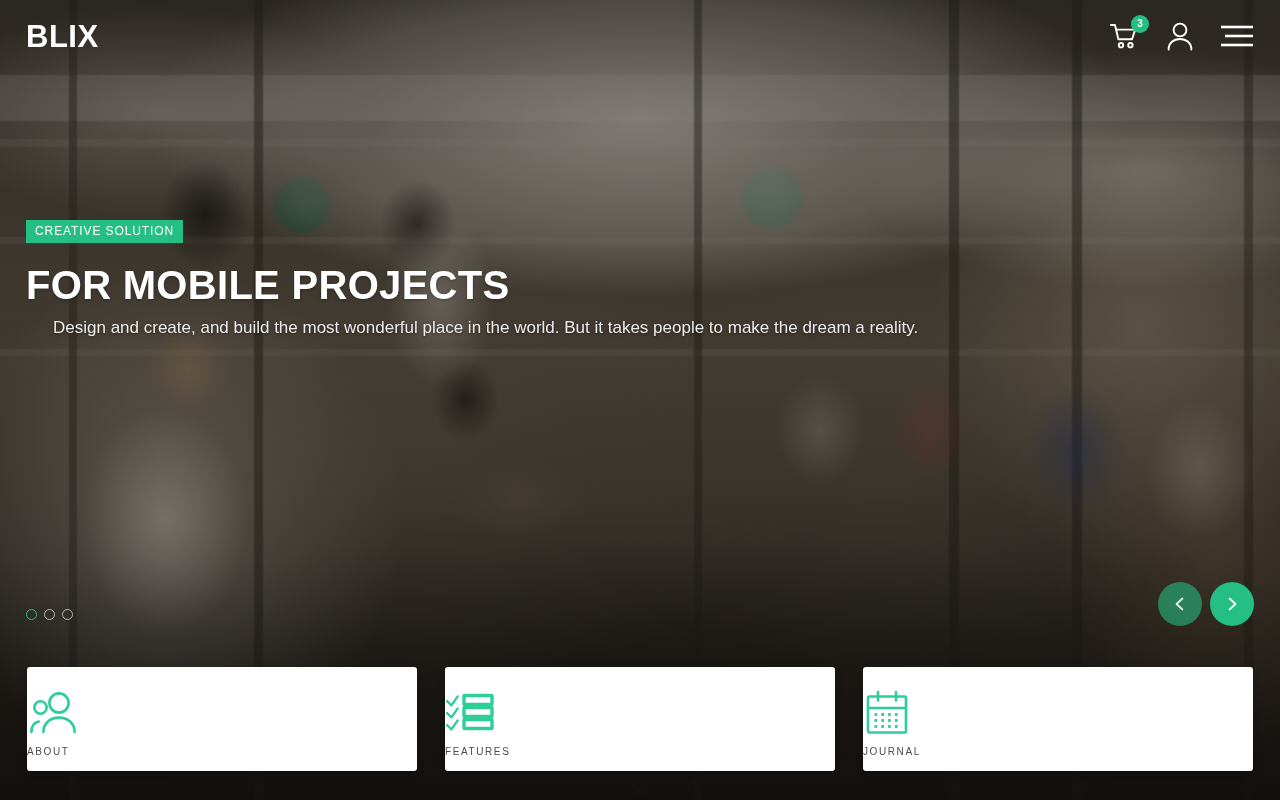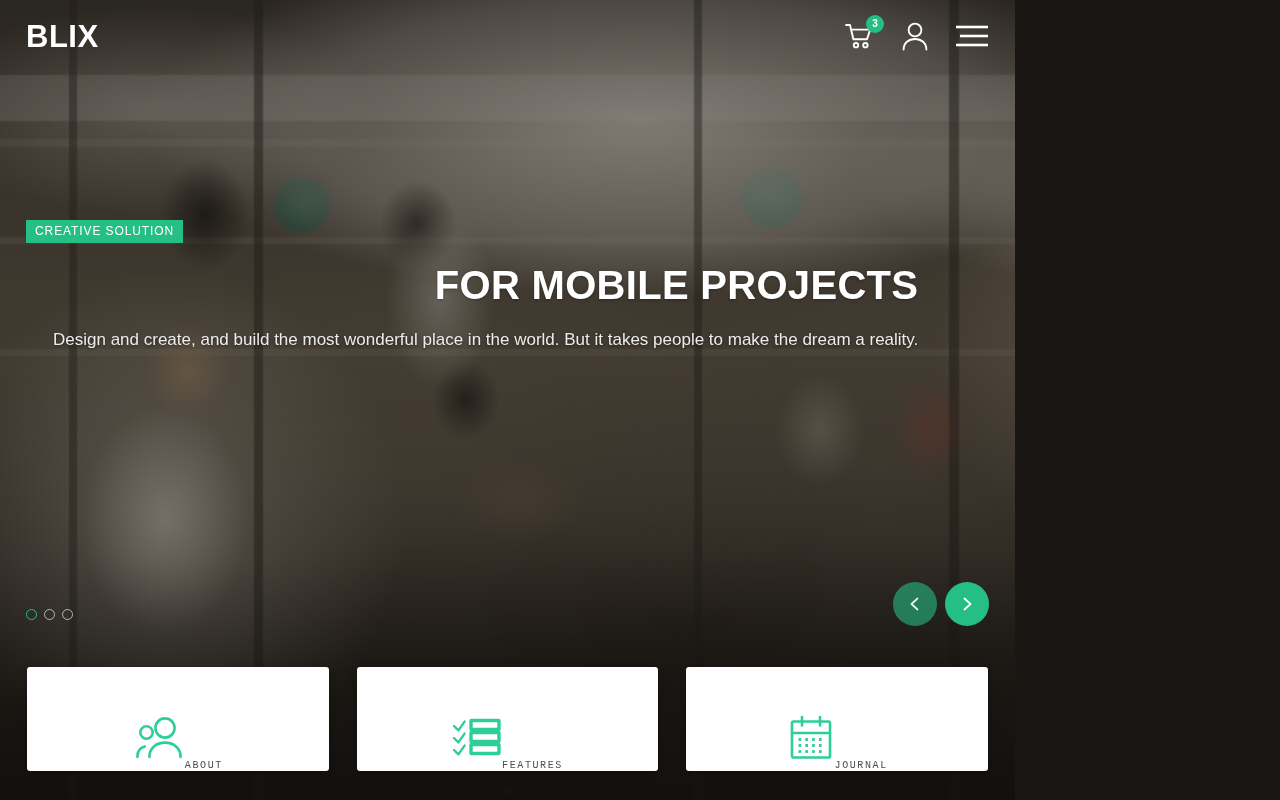--- a/index.html
+++ b/index.html
@@ -6,21 +6,21 @@
   html, body {
     width:1280px; height:800px;
     overflow:hidden;
     font-family:"Liberation Sans", sans-serif;
     background:#1a1613;
   }
 
   
   #hero {
     position:relative;
-    width:1015px; height:800px;
+    width:1280px; height:800px;
     overflow:hidden;
   }
   .bg-photo {
     position:absolute; inset:0;
     background:
       
       radial-gradient(ellipse 620px 220px at 640px 120px, rgba(228,224,214,0.82) 0%, rgba(200,196,186,0.45) 55%, rgba(0,0,0,0) 80%),
       radial-gradient(ellipse 380px 160px at 1140px 170px, rgba(232,228,218,0.55) 0%, rgba(0,0,0,0) 75%),
       radial-gradient(ellipse 300px 140px at 150px 110px, rgba(214,208,196,0.45) 0%, rgba(0,0,0,0) 75%),
       
@@ -127,23 +127,22 @@
     padding:5px 9px 6px 9px;
     line-height:1;
     margin-bottom:20px;
   }
   .hero-title {
     color:#ffffff;
     font-size:40px;
     font-weight:bold;
     letter-spacing:0.3px;
     line-height:1.1;
-    margin-bottom:22px;
+    margin-bottom:10px;
     text-shadow:0 1px 3px rgba(0,0,0,0.30);
-    text-align:right;
   }
   .hero-sub {
     color:#ececec;
     font-size:17px;
     line-height:1.35;
     font-weight:400;
     text-shadow:0 1px 3px rgba(0,0,0,0.45);
     margin-left:27px;
   }
 
@@ -190,26 +189,25 @@
     gap:28px;
     z-index:30;
   }
   .nav-card {
     flex:1 1 0;
     height:104px;
     background:#ffffff;
     border-radius:3px;
     box-shadow:0 2px 6px rgba(0,0,0,0.22);
     display:flex;
-    flex-direction:row;
-    align-items:flex-end;
+    flex-direction:column;
+    align-items:flex-start;
     justify-content:center;
     cursor:pointer;
     padding-top:6px;
-    font-family:Liberation Mono, monospace;
   }
   .nav-card .card-icon {
     height:50px;
     display:flex; align-items:center; justify-content:center;
     margin-bottom:8px;
   }
   .nav-card .card-icon svg { display:block; }
   .nav-card .card-label {
     font-size:10px;
     letter-spacing:1.6px;

